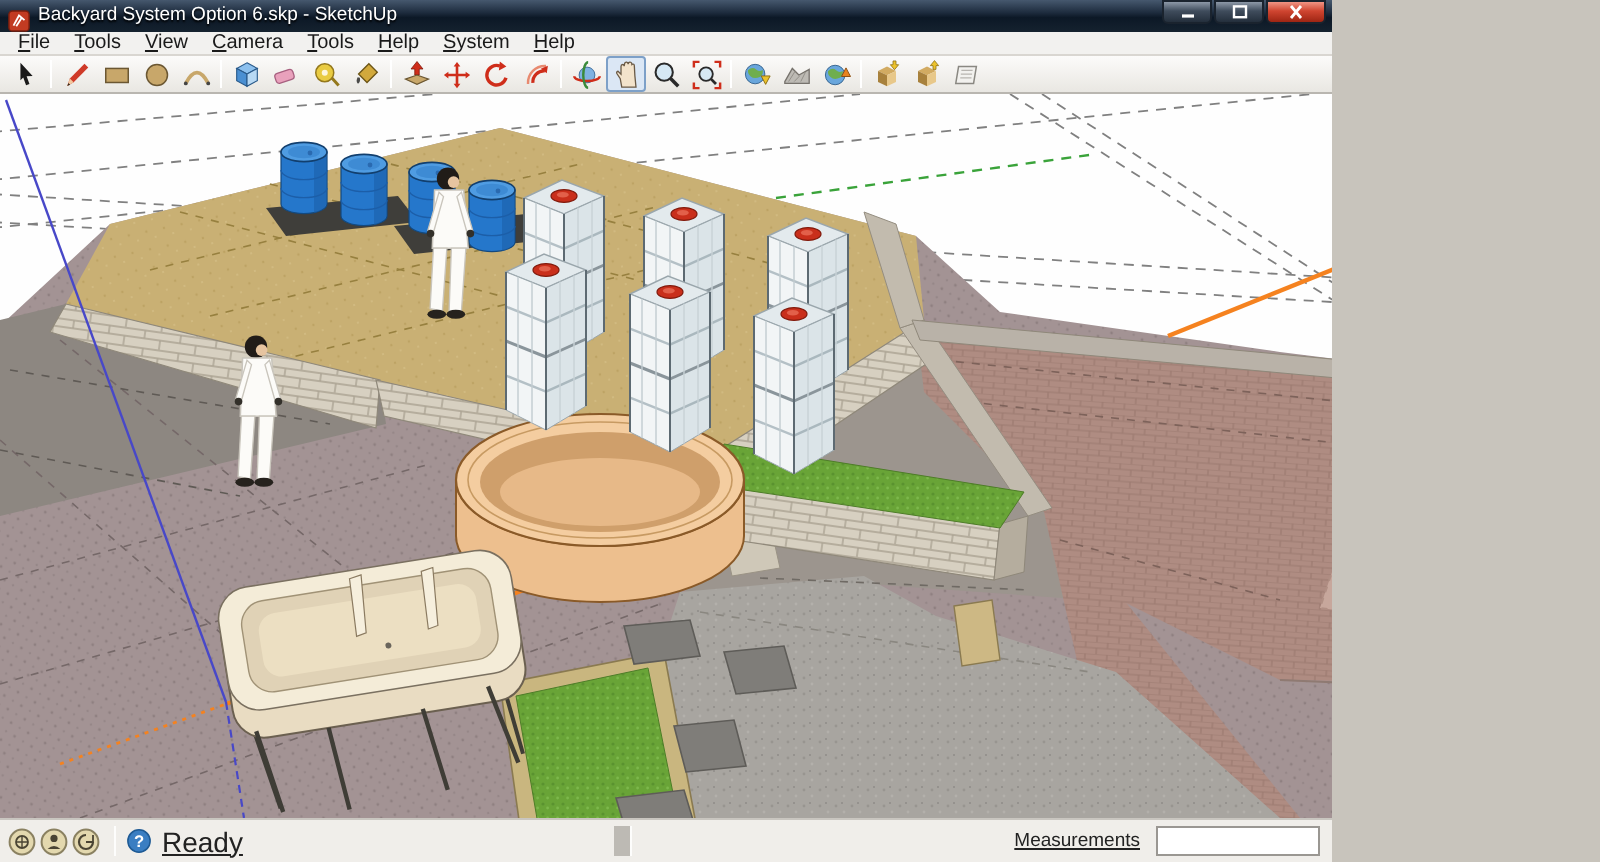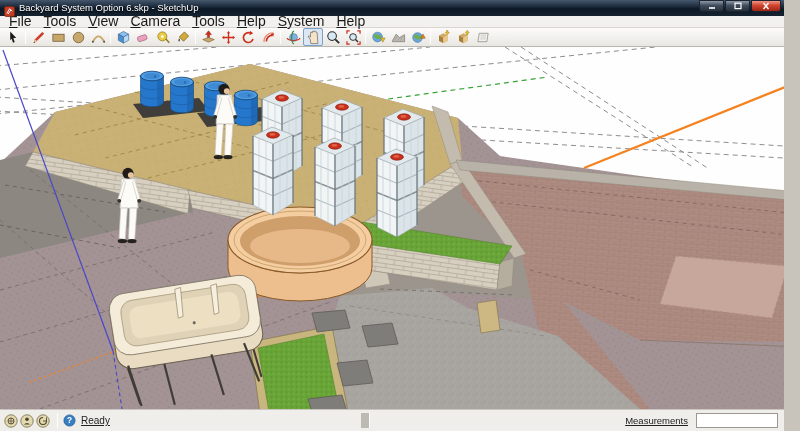--- a/index.html
+++ b/index.html
@@ -1,47 +1,47 @@
 <!DOCTYPE html>
 <html><head>
 <meta charset="utf-8">
 <style>
   html,body{margin:0;padding:0;background:#c8c4bc;}
   *{box-sizing:border-box;}
-  .window{width:784px;height:431px;font-family:"Liberation Sans",sans-serif;background:#b91c1c;position:relative;overflow:hidden;}
+  .window{width:666px;height:431px;font-family:"Liberation Sans",sans-serif;background:#b91c1c;position:relative;overflow:hidden;}
   
   .titlebar{height:16px;display:flex;align-items:center;padding:0 4px;gap:4px;
     background:linear-gradient(180deg,#46586e 0%,#1d2b3d 40%,#0c1826 55%,#15222f 100%);position:relative;}
   .app-icon{width:11px;height:11px;flex:0 0 auto;}
   .title-text{color:#ffffff;font-size:9.5px;line-height:16px;white-space:nowrap;text-shadow:0 1px 1px #000;}
   .win-btns{position:absolute;right:3px;top:0;display:flex;gap:1px;}
   .win-btn{width:25px;height:12px;border-radius:0 0 3px 3px;border:1px solid #1a232e;
     background:linear-gradient(180deg,#8d99a8,#3f4c5c 45%,#242f3c);display:flex;align-items:center;justify-content:center;}
   .win-btn.close{background:linear-gradient(180deg,#f09484,#cf4530 45%,#9e2513);width:30px;}
   .win-btn svg{display:block;}
   
   .menubar{height:12px;background:#f2f1ef;border-bottom:1px solid #d9d6d1;display:flex;align-items:center;padding-left:3px;}
-  .menu-item{display:inline-block;font-size:14px;line-height:11px;color:#1a1a1a;padding:0 6px;cursor:default;}
+  .menu-item{display:inline-block;font-size:10px;line-height:11px;color:#1a1a1a;padding:0 6px;cursor:default;}
   .menu-item::first-letter{text-decoration:underline;}
   
   .toolbar{height:19px;background:linear-gradient(180deg,#fcfbfa,#e9e7e2);border-bottom:1px solid #b9b6b0;
     display:flex;align-items:center;padding-left:3px;}
   .tool{width:20px;height:18px;display:flex;align-items:center;justify-content:center;border:1px solid transparent;}
   .tool svg{display:block;}
   .tool.pressed{background:#dbe7f5;border:1px solid #7da0c8;border-radius:2px;}
   .tb-sep{width:1px;height:14px;background:#c3c0ba;border-right:1px solid #ffffff;margin:0 2px;flex:0 0 auto;}
   
   .viewport{height:362px;background:#ffffff;position:relative;}
   .viewport svg{display:block;}
   
   .statusbar{height:22px;background:#f0eeea;border-top:1px solid #c9c6c0;display:flex;align-items:center;padding:0 4px;font-size:9.5px;color:#2a2a2a;}
   .sb-circle{width:14px;height:14px;margin-right:2px;flex:0 0 auto;}
   .vdiv{width:1px;height:15px;background:#bdbab4;border-right:1px solid #fdfdfc;margin:0 5px;flex:0 0 auto;}
   .help-badge{width:13px;height:13px;margin-right:5px;flex:0 0 auto;}
-  .ready{font-size:10px;color:#222;text-decoration:underline;}
+  .ready{font-size:14px;color:#222;text-decoration:underline;}
   .meas-label{margin-left:auto;padding-right:8px;color:#222;text-decoration:underline;}
   .meas-box{width:82px;height:15px;border:1px solid #9a9792;background:#ffffff;font-size:9px;padding:0 3px;font-family:"Liberation Sans",sans-serif;margin-right:2px;}
 </style>
 </head>
 <body>
 
 <div class="window">
 
   <div class="titlebar">
     <span class="app-icon">

